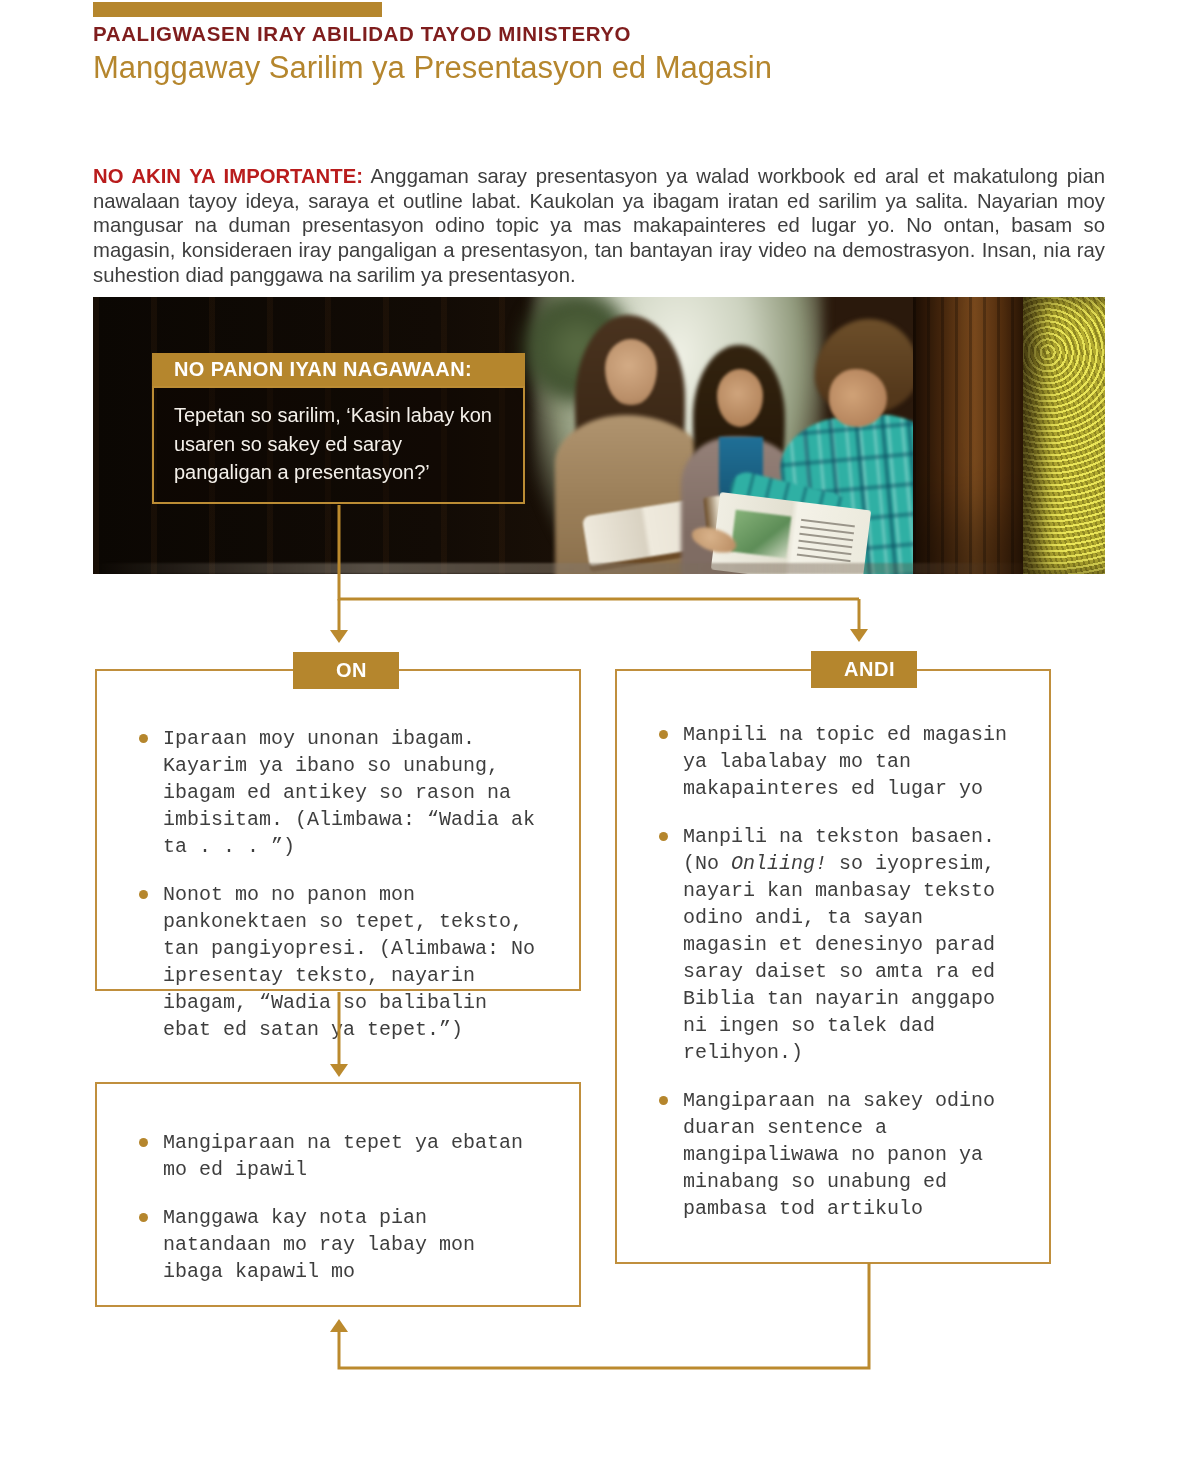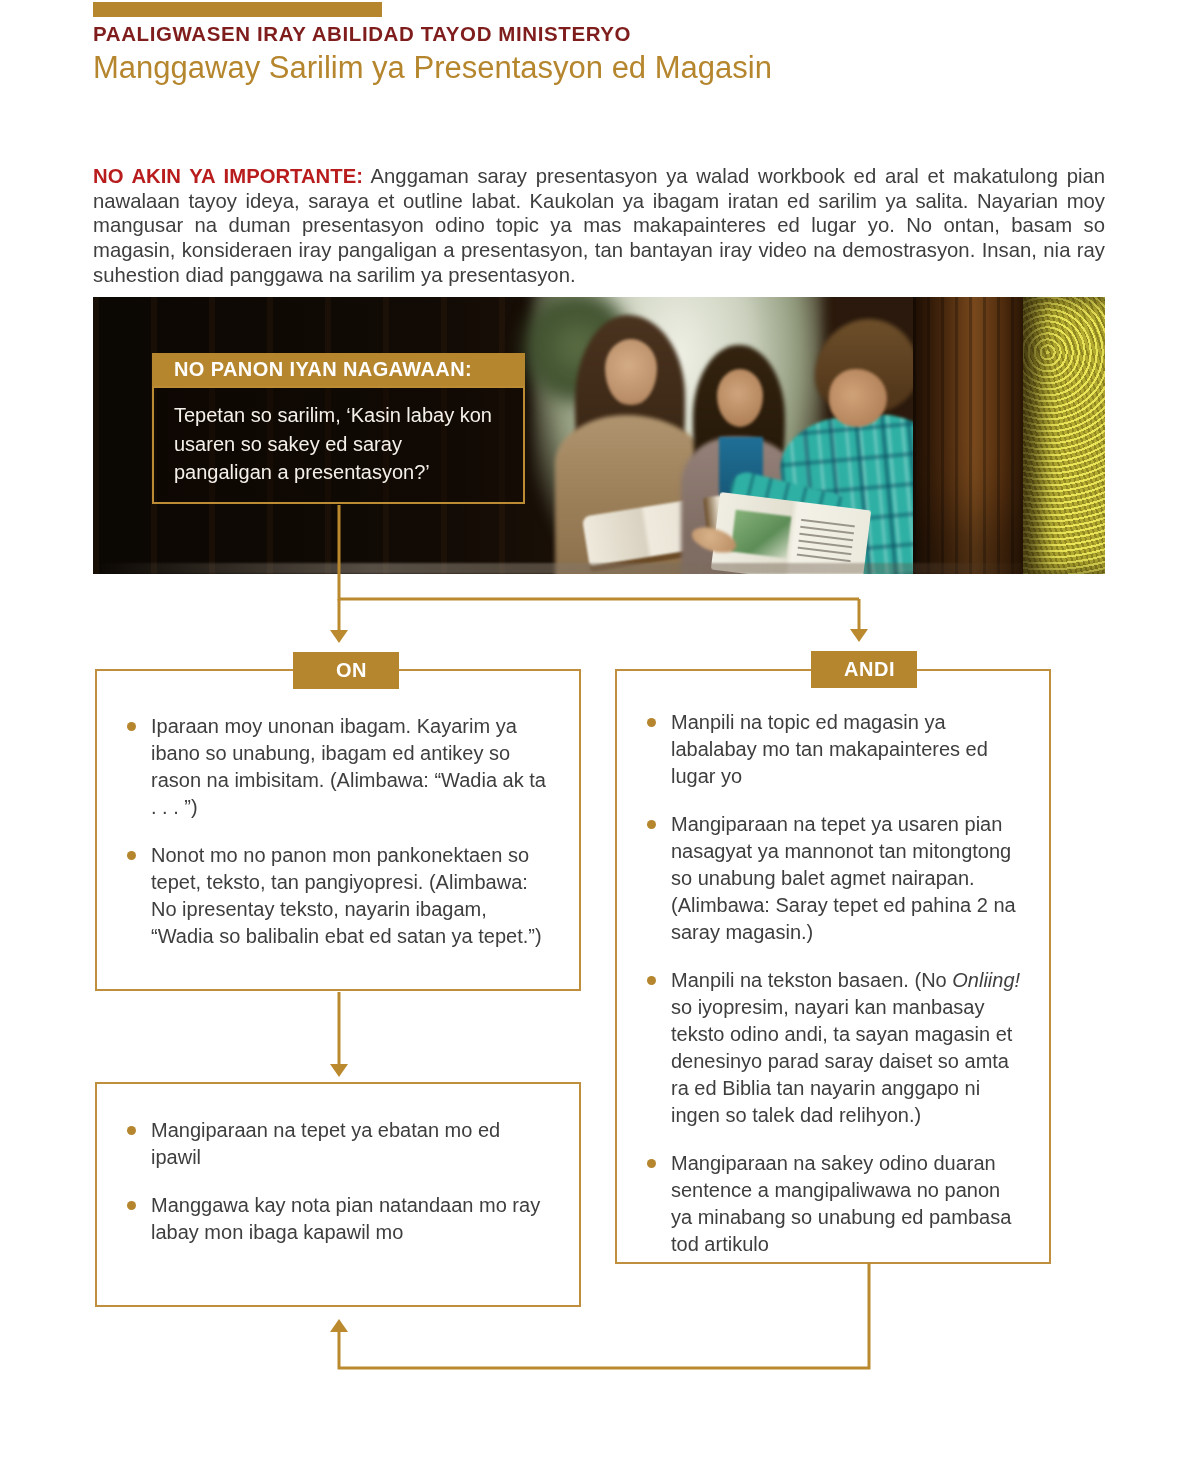--- a/index.html
+++ b/index.html
@@ -115,21 +115,21 @@
   .fbox{position:absolute;border:2px solid #c08f3d;background:#ffffff;z-index:2;box-sizing:border-box;}
   .box-on{left:95px;top:669px;width:486px;height:322px;}
   .box-andi{left:615px;top:669px;width:436px;height:595px;}
   .box-followup{left:95px;top:1082px;width:486px;height:225px;}
   .chip{position:absolute;z-index:5;background:#b5862d;color:#ffffff;font-weight:700;
     font-size:20px;letter-spacing:.5px;display:flex;align-items:center;justify-content:center;padding-left:11px;}
   .chip-on{left:293px;top:652px;width:95px;height:37px;}
   .chip-andi{left:811px;top:651px;width:95px;height:37px;}
 
   
-  ul.bullets{list-style:none;margin:4px;padding:0;}
+  ul.bullets{list-style:none;margin:16px;padding:0;font-family:Liberation Mono, monospace;}
   .box-on ul.bullets{padding:38px 24px 0 24px;}
   .box-andi ul.bullets{padding:34px 24px 0 24px;}
   .box-followup ul.bullets{padding:29px 24px 0 24px;}
   li.bullet{position:relative;padding-left:26px;margin-bottom:21px;
     font-size:20px;line-height:27px;color:#3e3e3e;}
   li.bullet .dot{position:absolute;left:2px;top:9px;width:9px;height:9px;border-radius:50%;
     background:#b5862d;}
   li.bullet em{font-style:italic;}
 </style>
 </head>
@@ -200,24 +200,20 @@
 </div>
 
 <div class="fbox box-andi">
   <ul class="bullets">
     <li class="bullet">
       <span class="dot"></span>
       <span>Manpili na topic ed magasin ya labalabay mo tan makapainteres ed lugar yo</span>
     </li>
     <li class="bullet">
       <span class="dot"></span>
-      <span>Mangiparaan na tepet ya usaren pian nasagyat ya mannonot tan mitongtong so unabung balet agmet nairapan. (Alimbawa: Saray tepet ed pahina 2 na saray magasin.)</span>
-    </li>
-    <li class="bullet">
-      <span class="dot"></span>
       <span><span>Manpili na tekston basaen. (No </span><em>Onliing!</em><span> so iyopresim, nayari kan manbasay teksto odino andi, ta sayan magasin et denesinyo parad saray daiset so amta ra ed Biblia tan nayarin anggapo ni ingen so talek dad relihyon.)</span></span>
     </li>
     <li class="bullet">
       <span class="dot"></span>
       <span>Mangiparaan na sakey odino duaran sentence a mangipaliwawa no panon ya minabang so unabung ed pambasa tod artikulo</span>
     </li>
   </ul>
 </div>
 
 <div class="fbox box-followup">

